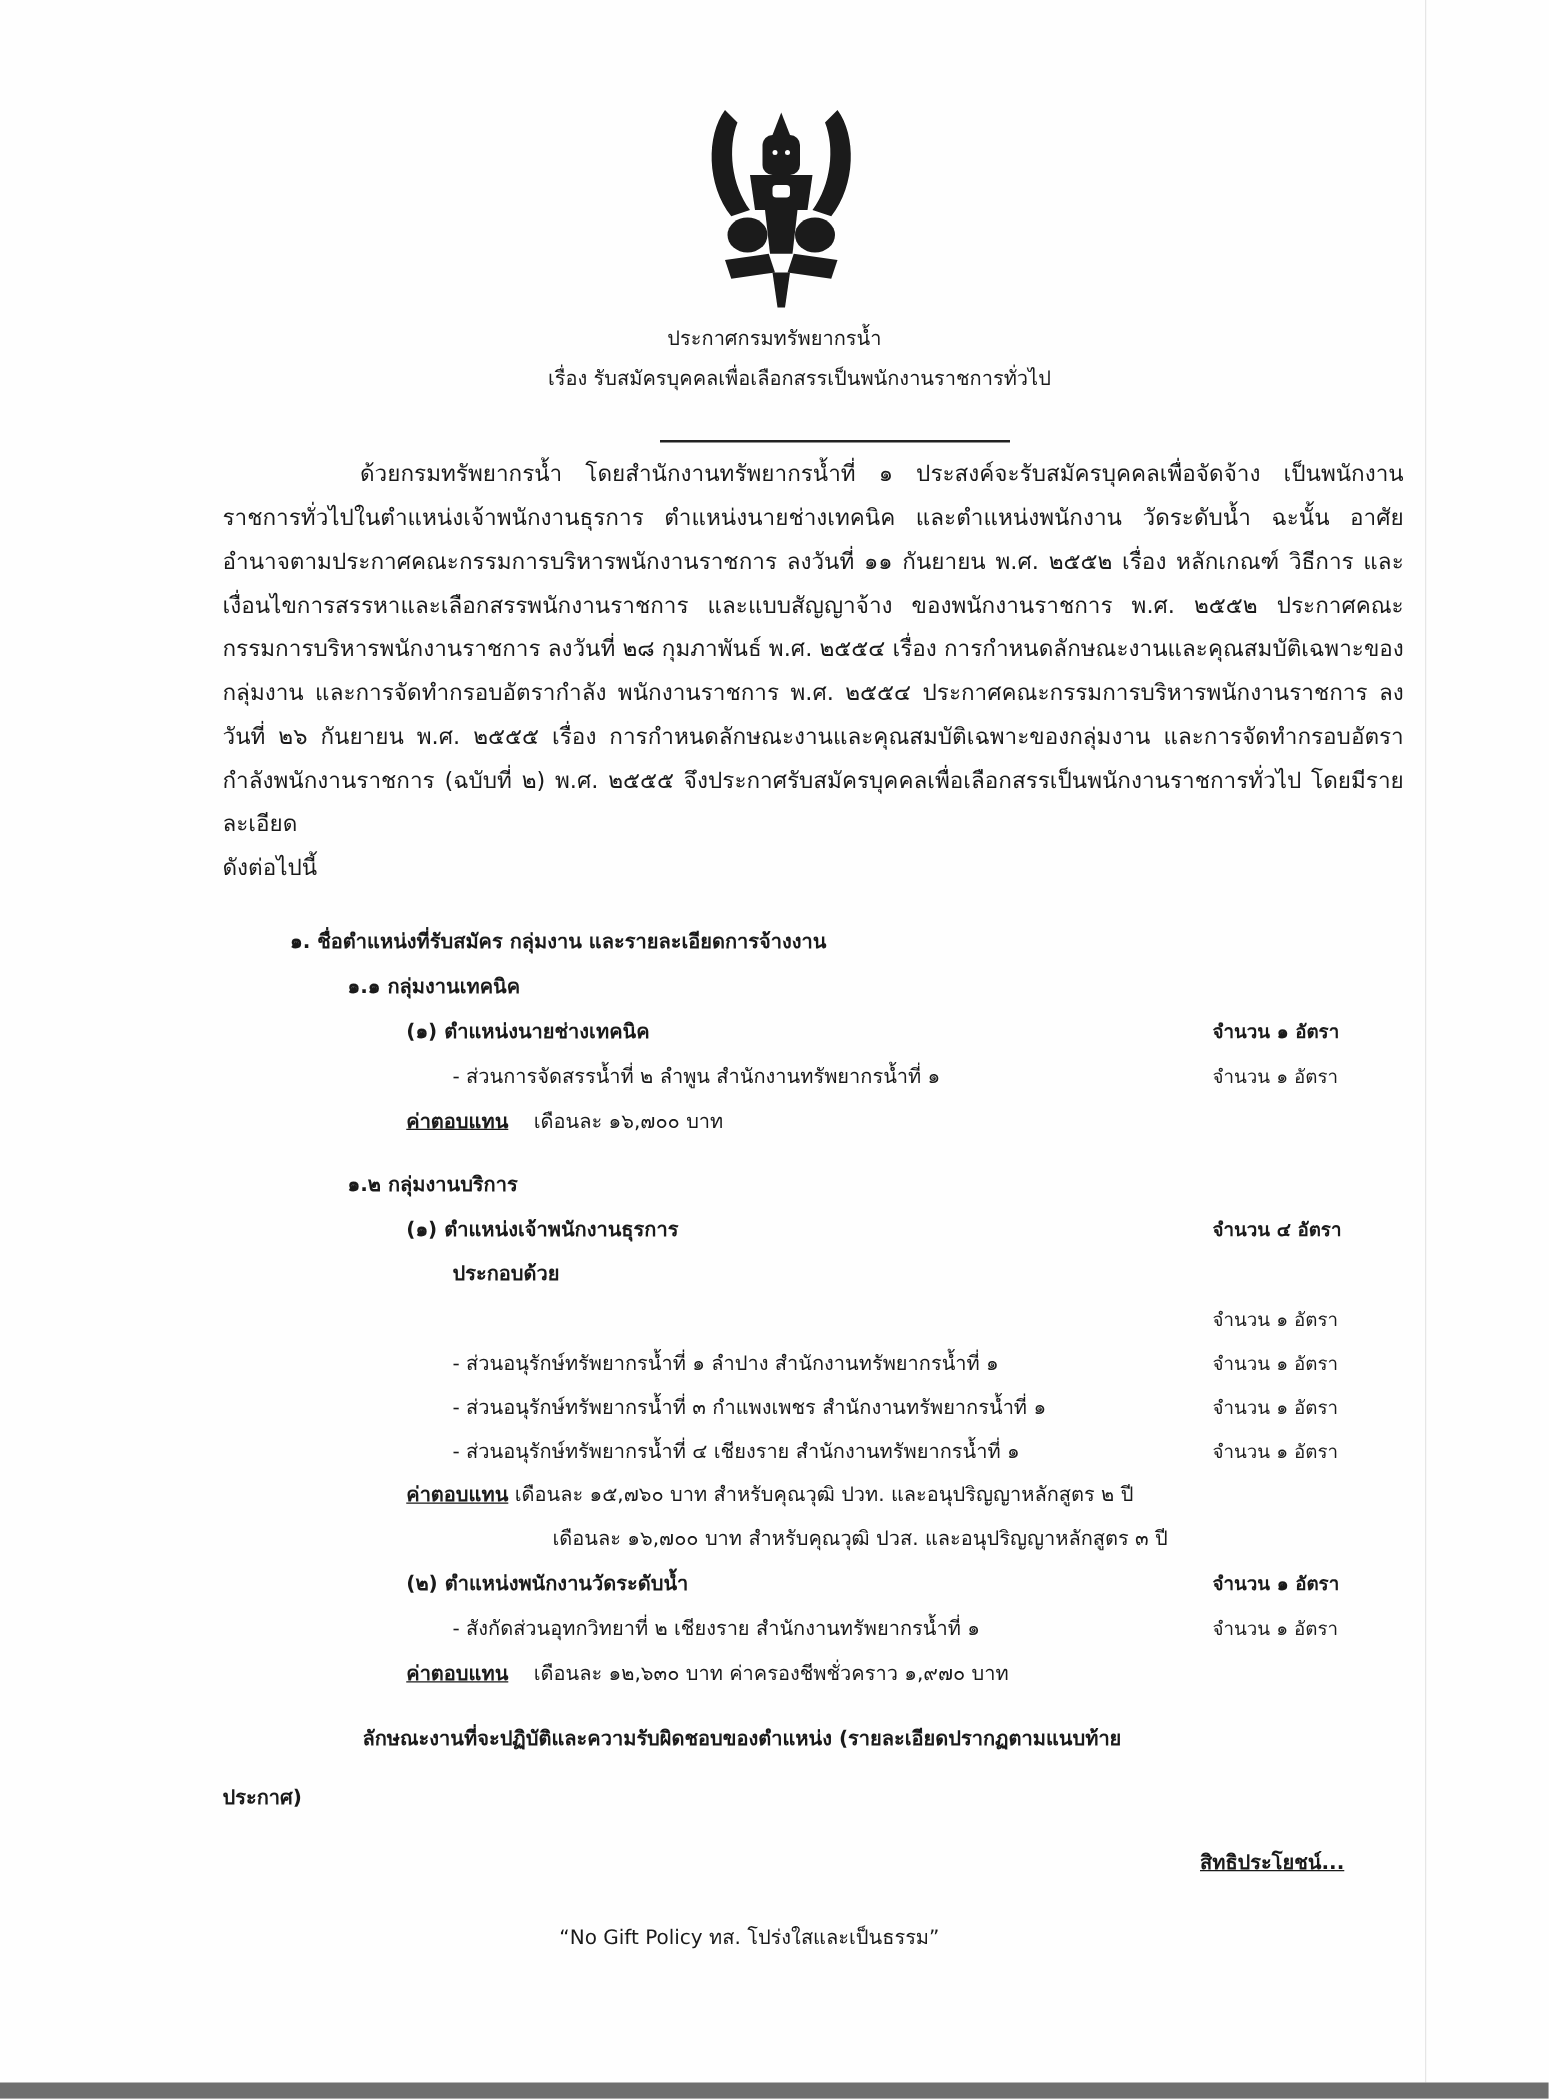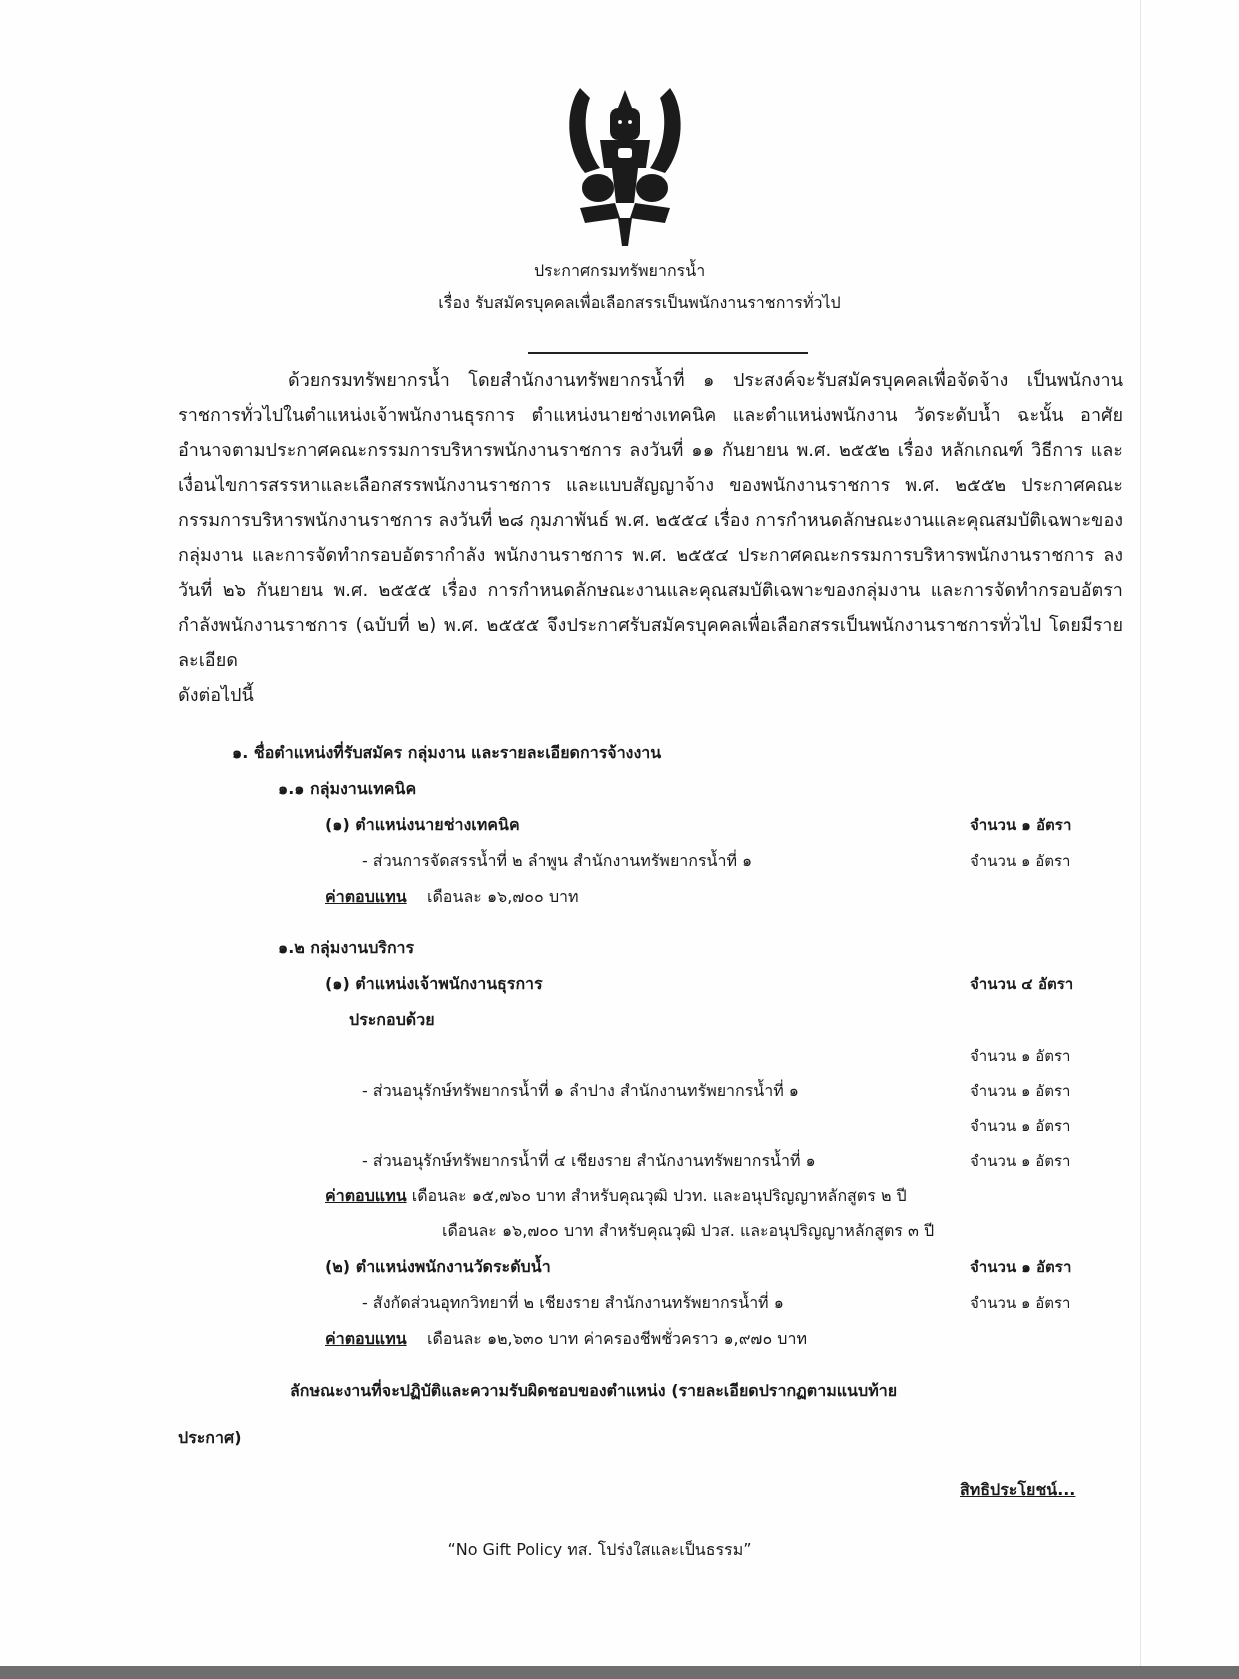--- a/index.html
+++ b/index.html
@@ -81,25 +81,26 @@
   <div class="line" style="left:325px; top:884px;">
     <span class="bold u">ค่าตอบแทน</span>&nbsp;&nbsp;&nbsp;
     <span>เดือนละ ๑๖,๗๐๐ บาท</span>
   </div>
 
   <div class="line bold" style="left:278px; top:935px;">๑.๒ กลุ่มงานบริการ</div>
 
   <div class="line bold" style="left:325px; top:971px;">(๑) ตำแหน่งเจ้าพนักงานธุรการ</div>
   <div class="qty bold" style="top:971px;text-align:right;">จำนวน ๔ อัตรา</div>
 
-  <div class="line bold" style="left:349px; top:1007px;font-family:Liberation Serif, serif;">ประกอบด้วย</div>
+  <div class="line bold" style="left:362px; top:1007px;font-family:Liberation Serif, serif;">ประกอบด้วย</div>
 
   <div class="qty" style="top:1043px;">จำนวน ๑ อัตรา</div>
   <div class="line" style="left:362px; top:1078px;">- ส่วนอนุรักษ์ทรัพยากรน้ำที่ ๑ ลำปาง สำนักงานทรัพยากรน้ำที่ ๑</div>
   <div class="qty" style="top:1078px;">จำนวน ๑ อัตรา</div>
+  <div class="line" style="left:362px; top:1113px;">- ส่วนอนุรักษ์ทรัพยากรน้ำที่ ๓ กำแพงเพชร สำนักงานทรัพยากรน้ำที่ ๑</div>
   <div class="qty" style="top:1113px;">จำนวน ๑ อัตรา</div>
   <div class="line" style="left:362px; top:1148px;">- ส่วนอนุรักษ์ทรัพยากรน้ำที่ ๔ เชียงราย สำนักงานทรัพยากรน้ำที่ ๑</div>
   <div class="qty" style="top:1148px;">จำนวน ๑ อัตรา</div>
 
   <div class="line" style="left:325px; top:1183px;">
     <span class="bold u">ค่าตอบแทน</span>
     <span>เดือนละ ๑๕,๗๖๐ บาท สำหรับคุณวุฒิ ปวท. และอนุปริญญาหลักสูตร ๒ ปี</span>
   </div>
   <div class="line" style="left:442px; top:1218px;">เดือนละ ๑๖,๗๐๐ บาท สำหรับคุณวุฒิ ปวส. และอนุปริญญาหลักสูตร ๓ ปี</div>
 

